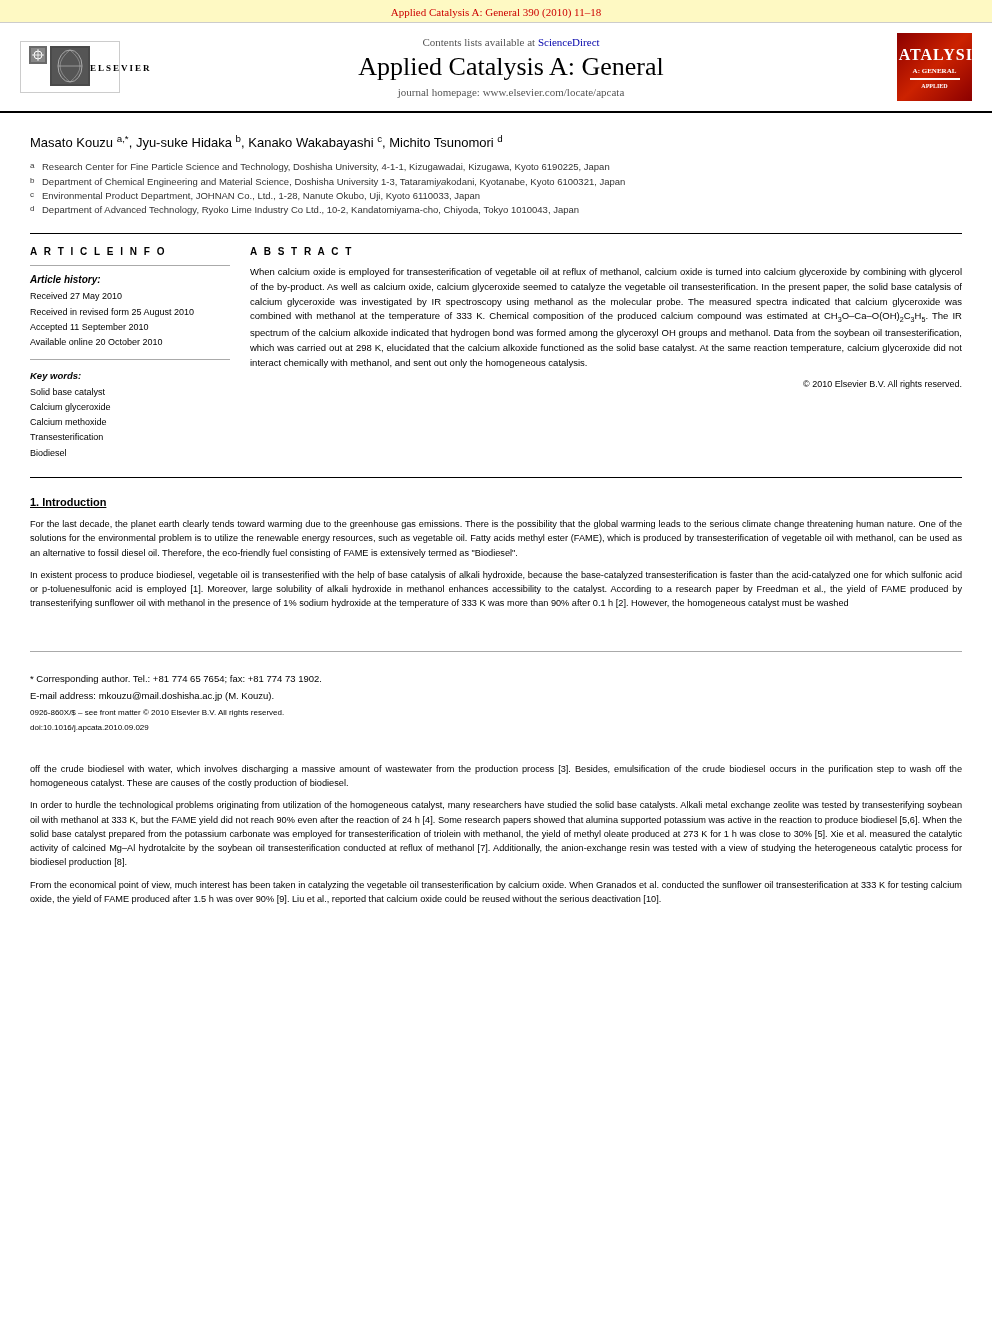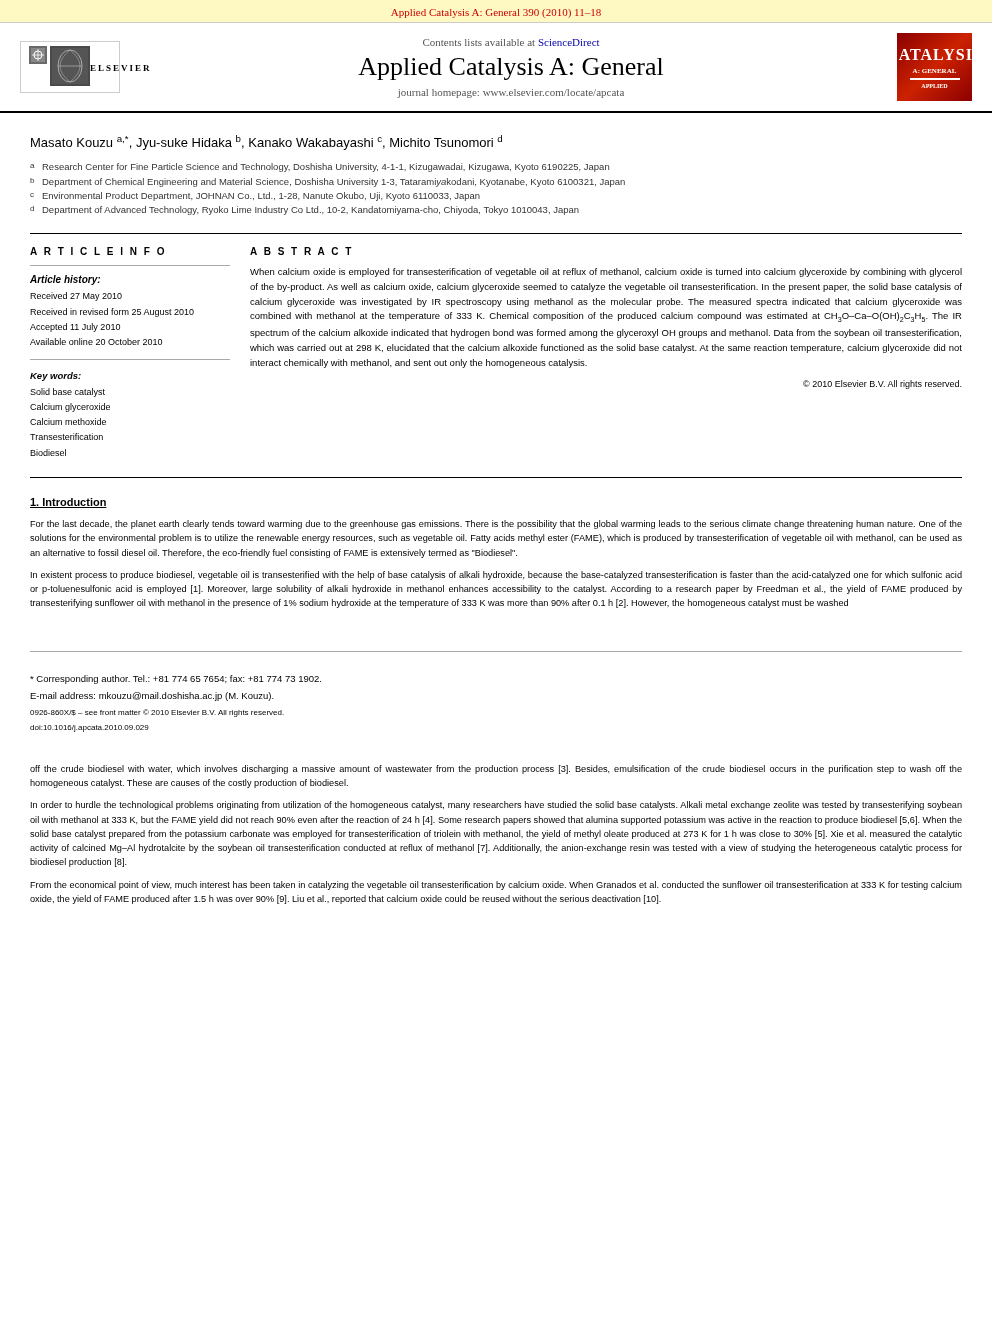--- a/index.html
+++ b/index.html
@@ -361,21 +361,21 @@
 
   <div class="two-col">
 
     <div class="col-left">
       <div class="article-info-title">A R T I C L E  I N F O</div>
       <hr class="divider-thin">
       <div class="article-history-label">Article history:</div>
       <div class="article-history-items">
         <div>Received 27 May 2010</div>
         <div>Received in revised form 25 August 2010</div>
-        <div>Accepted 11 July 2010</div>
+        <div>Accepted 11 September 2010</div>
         <div>Available online 20 October 2010</div>
       </div>
       <hr class="divider-thin">
       <div class="keywords-label">Key words:</div>
       <div class="keywords-list">
         <div>Solid base catalyst</div>
         <div>Calcium glyceroxide</div>
         <div>Calcium methoxide</div>
         <div>Transesterification</div>
         <div>Biodiesel</div>

